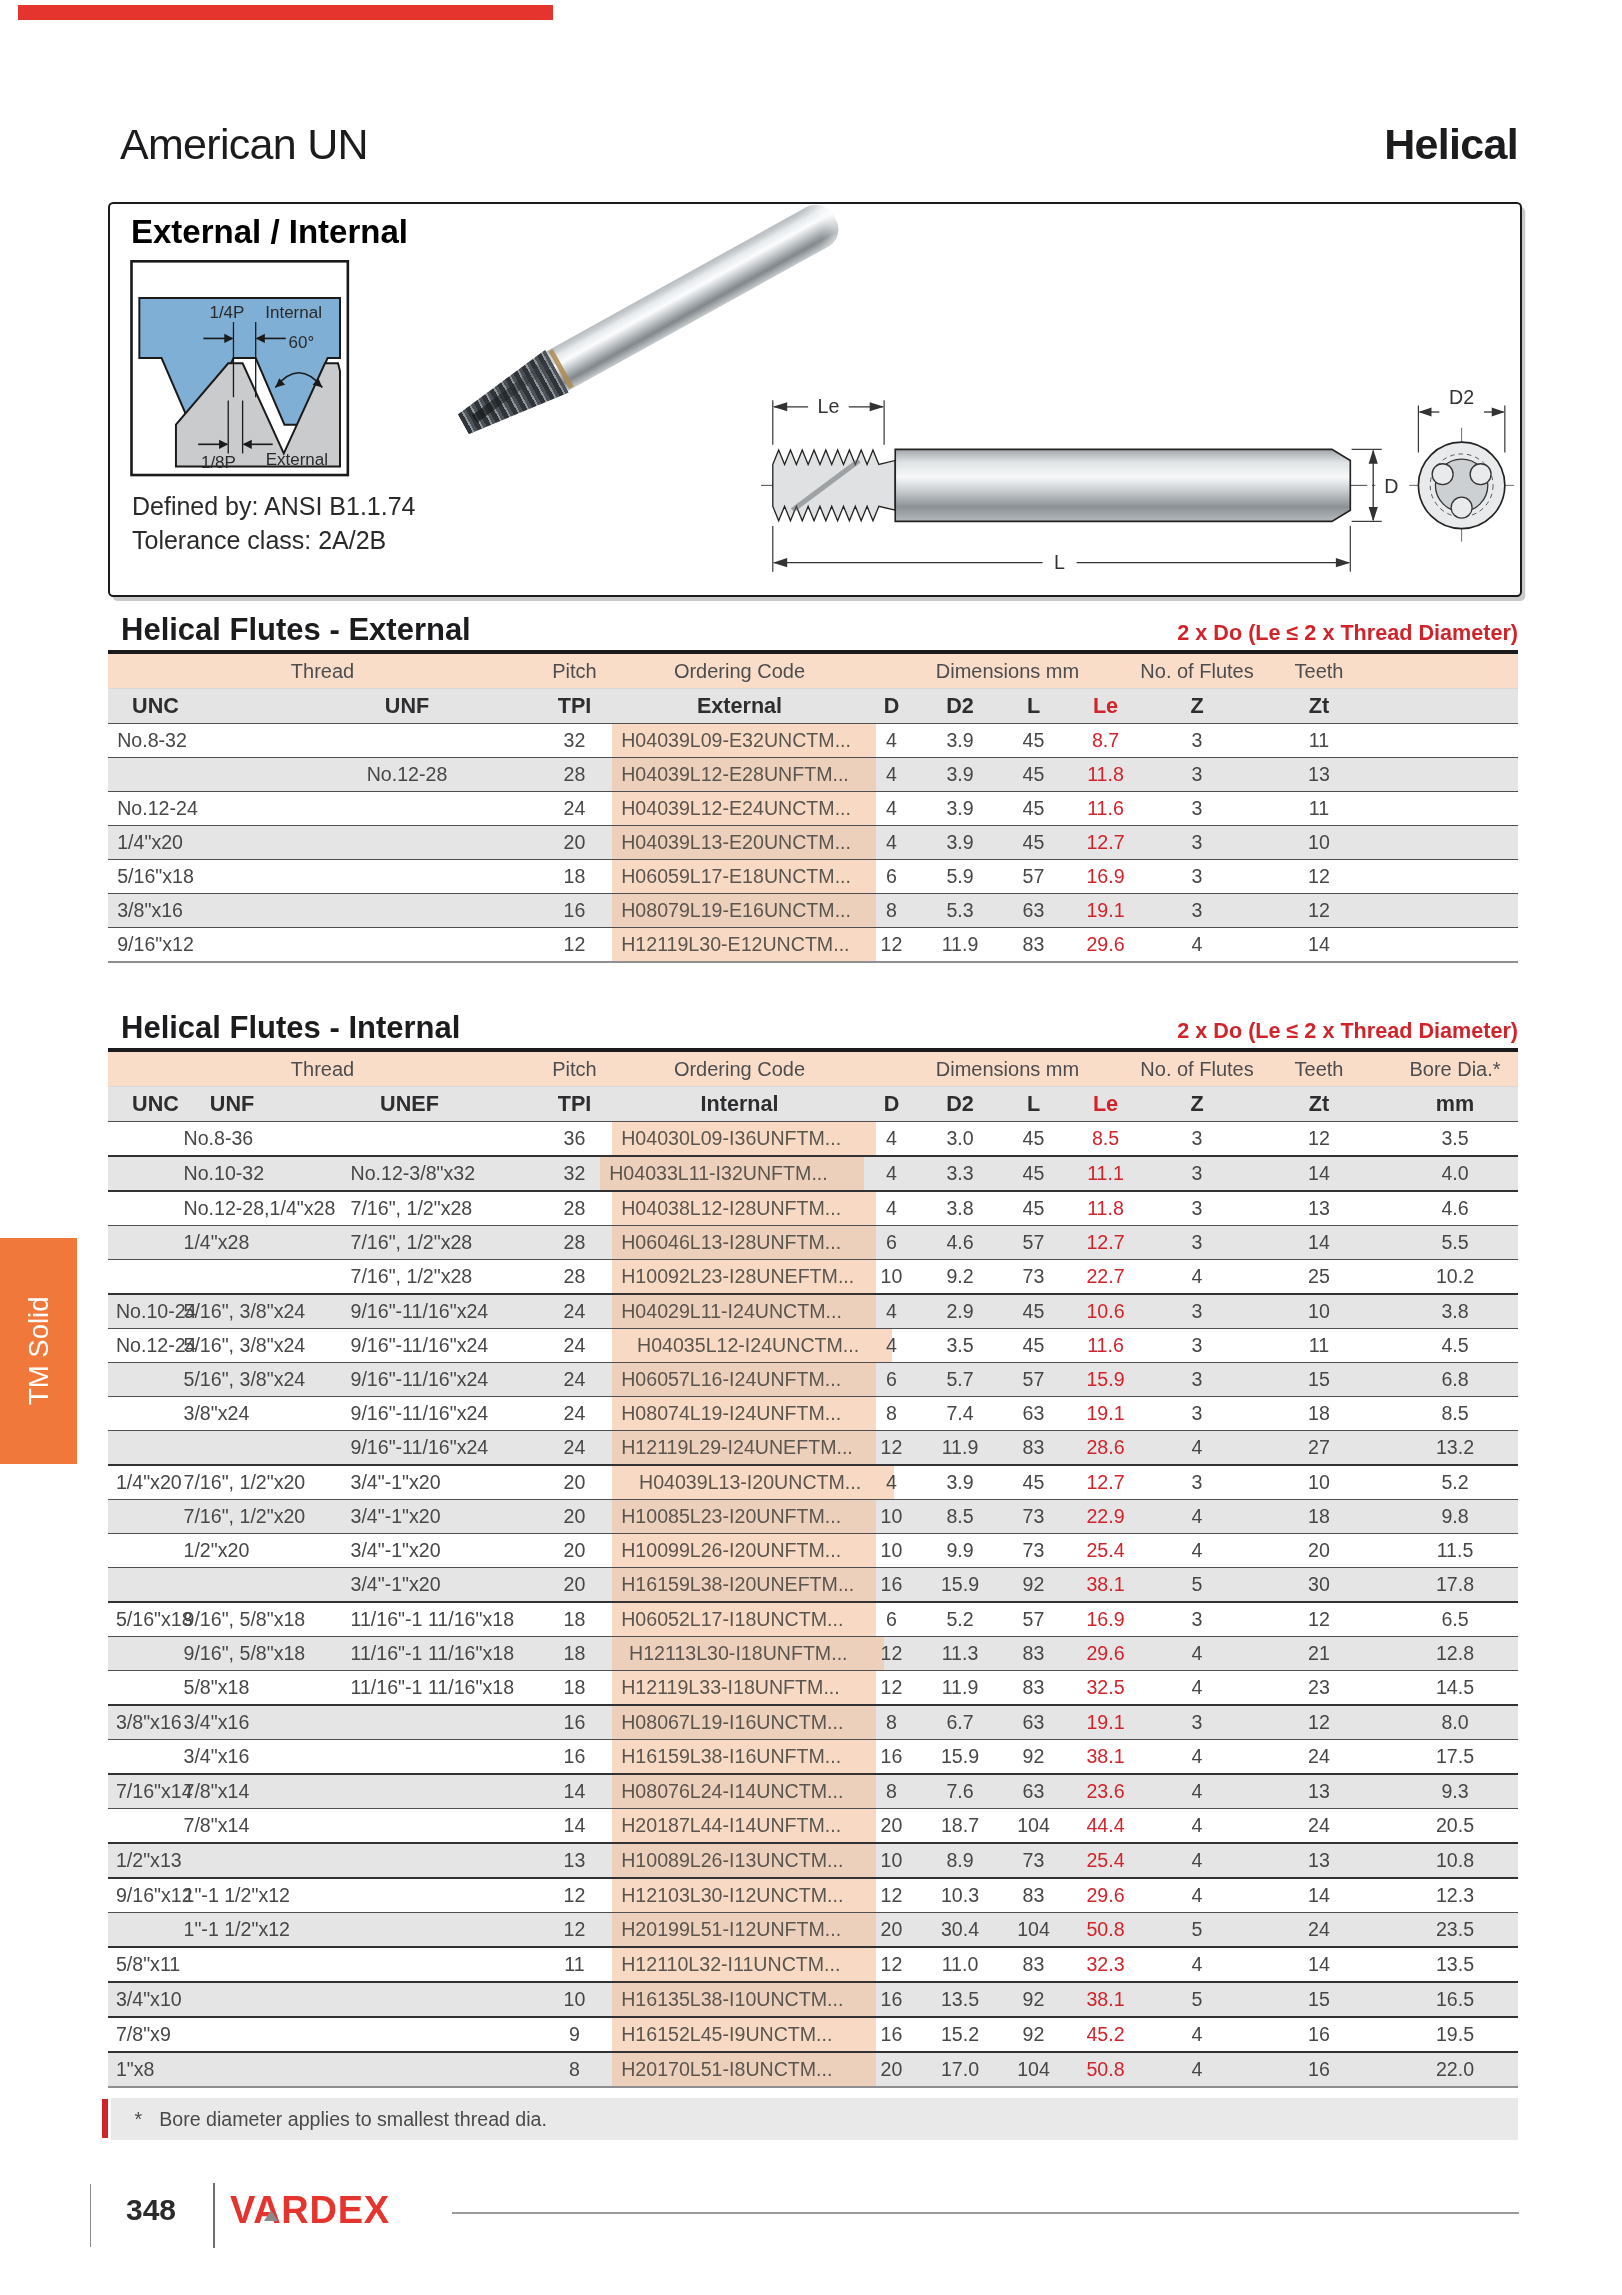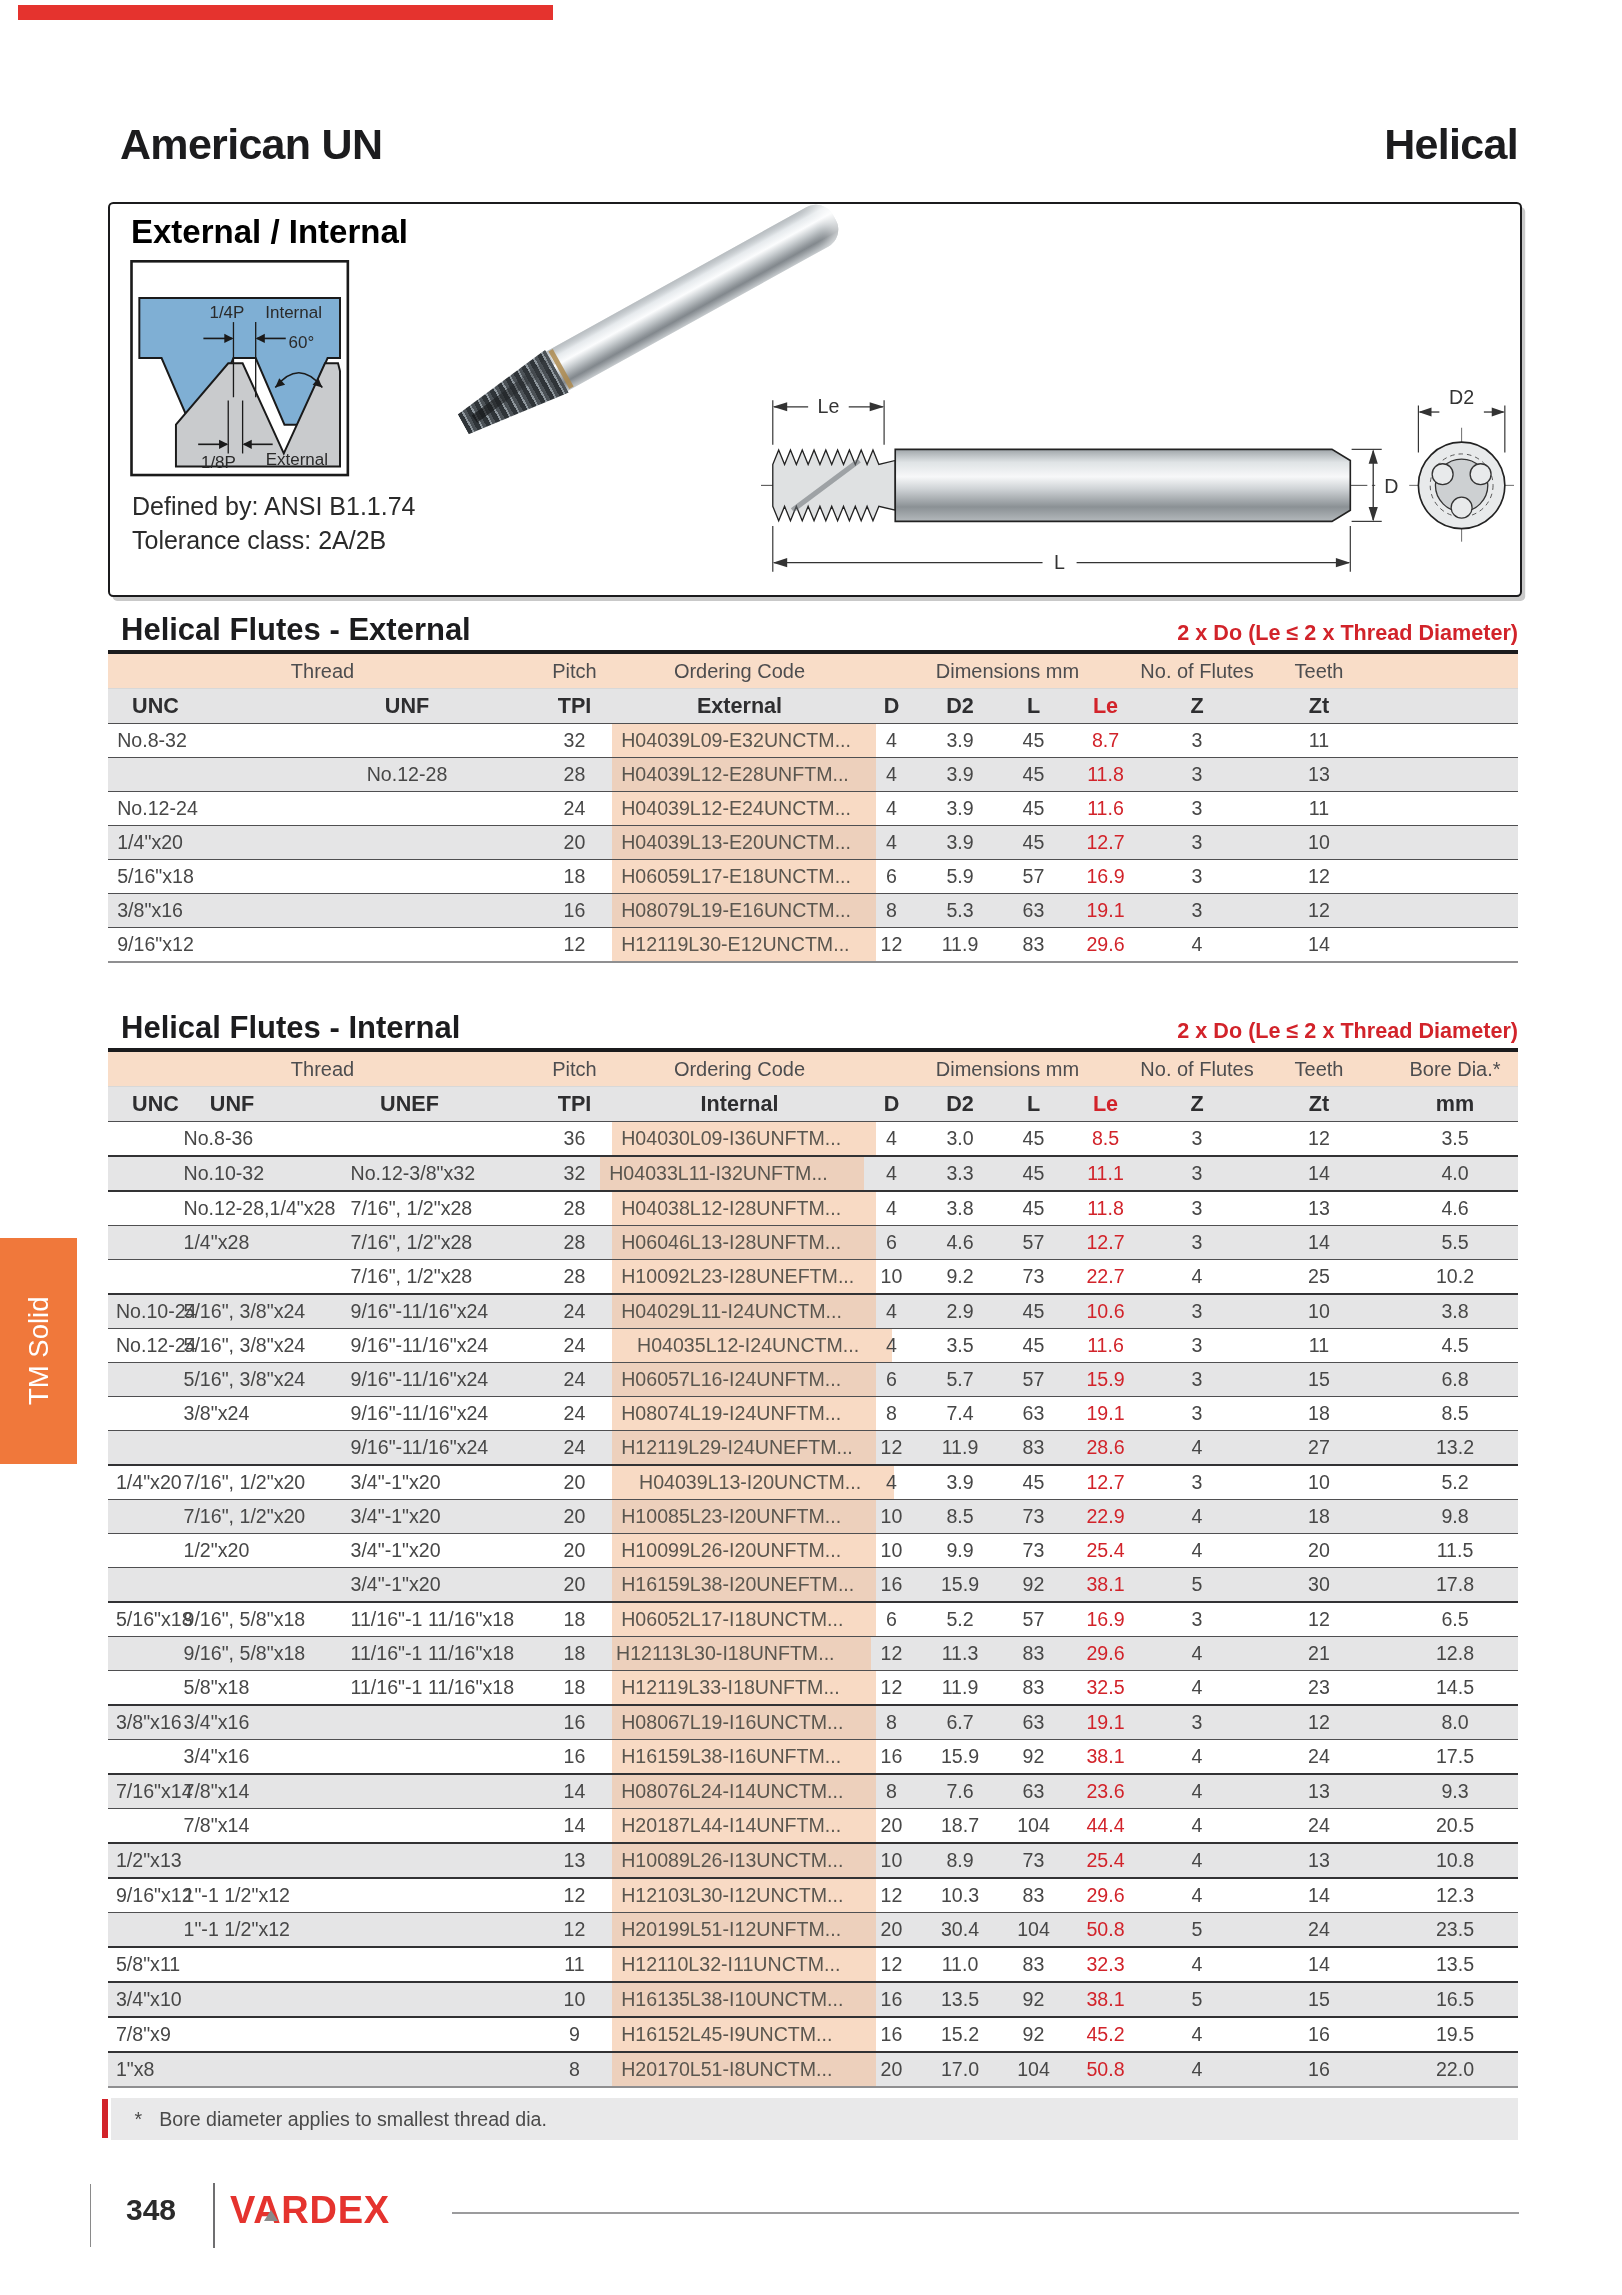--- a/index.html
+++ b/index.html
@@ -2,21 +2,21 @@
 <html style="--brand-red: #E5332E; --red-text: #D2232A; --accent-orange: #F0783B;font-size:10.5px"><head>
 <meta charset="utf-8">
 <style>
   html,body{margin:0;padding:0;background:#ffffff;font-family:"Liberation Sans",sans-serif;}
   .page{position:relative;width:1623px;height:2295px;background:#fff;overflow:hidden;}
 
   
   .red-topbar{position:absolute;left:18.3px;top:5.2px;width:535px;height:14.4px;background:var(--brand-red,#E5332E);}
 
   
-  .title-left{position:absolute;left:120px;top:120px;font-size:43px;font-weight:700;color:#1c1c1e;letter-spacing:-0.7px;}
+  .title-left{position:absolute;left:120px;top:120px;font-size:43px;font-weight:400;color:#1c1c1e;letter-spacing:-0.7px;}
   .title-right{position:absolute;right:105px;top:120px;font-size:43px;font-weight:700;color:#1c1c1e;letter-spacing:-0.7px;}
 
   
   .hero{position:absolute;left:108px;top:202px;width:1410px;height:391px;border:2px solid #1b1b1d;border-radius:5.2px;background:#fff;box-shadow:3.9px 4.6px 0 -0.7px #c9c9c9;overflow:hidden;}
   .hero-subtitle{position:absolute;left:21px;top:9.2px;font-size:33px;font-weight:700;color:#000000;}
   .defined-1{position:absolute;left:22px;top:288px;font-size:25px;color:#2a2a2a;}
   .defined-2{position:absolute;left:22px;top:322px;font-size:25px;color:#2a2a2a;}
   .profile-svg{position:absolute;left:19.6px;top:56px;}
   .drawing-svg{position:absolute;left:651px;top:183px;}
 
@@ -527,21 +527,21 @@
         <div class="cell data ctr red" style="left: 955px; width: 85px;">16.9</div>
         <div class="cell data ctr" style="left: 1040px; width: 98px;">3</div>
         <div class="cell data ctr" style="left: 1139px; width: 144px;">12</div>
         <div class="cell data ctr" style="left: 1283px; width: 128px;">6.5</div>
       </div>
       <div class="d-row even sep">
         <div class="cell data" style="left: 0px; width: 95px; padding-left: 7.9px;"></div>
         <div class="cell data" style="left: 65px; width: 118px; padding-left: 10.5px;">9/16", 5/8"x18</div>
         <div class="cell data" style="left: 236px; width: 131px; padding-left: 6.5px;">11/16"-1 11/16"x18</div>
         <div class="cell data ctr" style="left: 429px; width: 75px;">18</div>
-        <div class="cell data code" style="left: 504px; width: 255px; padding-left: 4px; text-align: center;">H12113L30-I18UNFTM...</div>
+        <div class="cell data code" style="left: 504px; width: 255px; padding-left: 17px; text-align: center;">H12113L30-I18UNFTM...</div>
         <div class="cell data ctr" style="left: 759px; width: 49px;">12</div>
         <div class="cell data ctr" style="left: 808px; width: 88px;">11.3</div>
         <div class="cell data ctr" style="left: 896px; width: 59px;">83</div>
         <div class="cell data ctr red" style="left: 955px; width: 85px;">29.6</div>
         <div class="cell data ctr" style="left: 1040px; width: 98px;">4</div>
         <div class="cell data ctr" style="left: 1139px; width: 144px;">21</div>
         <div class="cell data ctr" style="left: 1283px; width: 128px;">12.8</div>
       </div>
       <div class="d-row sep">
         <div class="cell data" style="left: 0px; width: 95px; padding-left: 7.9px;"></div>

